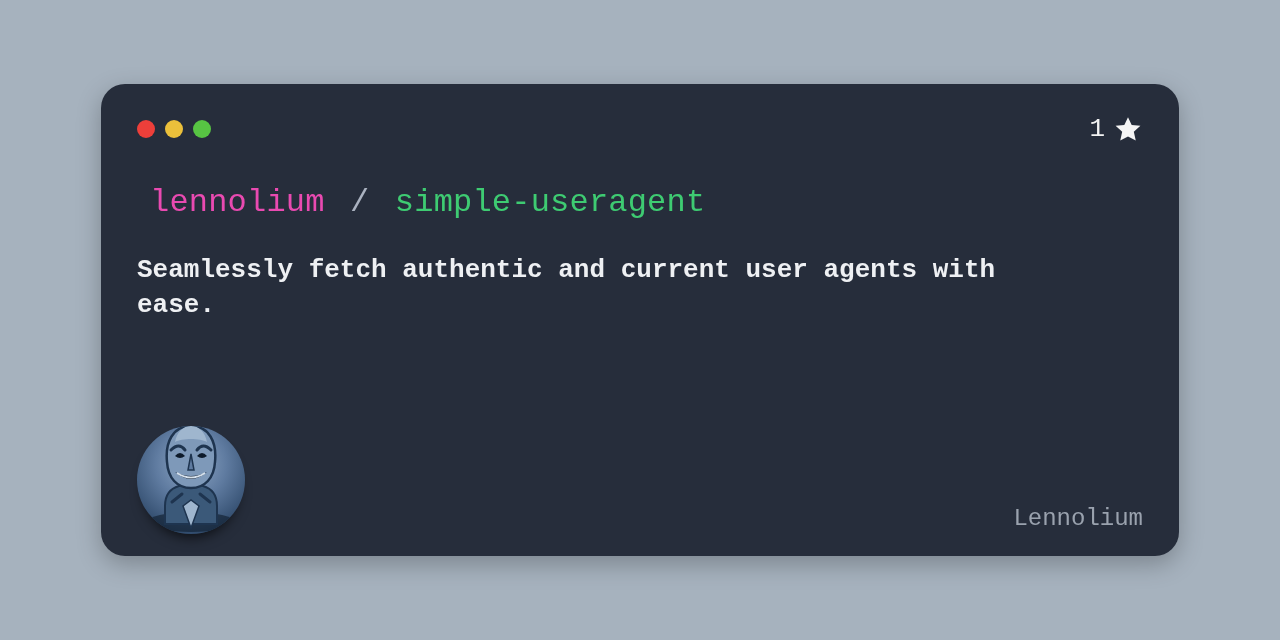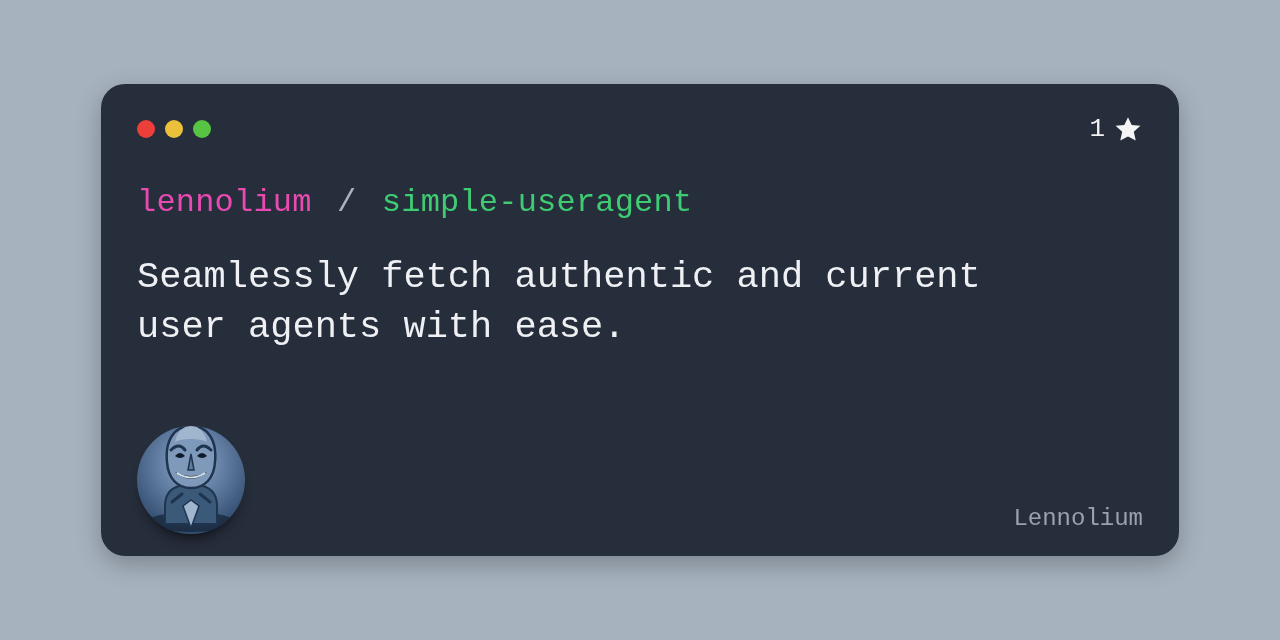--- a/index.html
+++ b/index.html
@@ -56,29 +56,31 @@
     }
     .star-icon svg {
       width: 30px;
       height: 30px;
       display: block;
     }
     .breadcrumb {
       font-size: 32px;
       margin-bottom: 32px;
       letter-spacing: 0.2px;
+      margin-left: 13px;
     }
     .owner { color: #e94ab1; }
     .sep   { color: #aab2c0; margin: 0 6px; }
     .repo  { color: #3ecb72; }
     .description {
       color: #eef0f3;
-      font-size: 37px;
+      font-size: 26px;
       line-height: 1.35;
       max-width: 920px;
+      font-weight: bold;
     }
     .footer {
       position: absolute;
       left: 36px;
       right: 36px;
       bottom: 22px;
       display: flex;
       align-items: flex-end;
       justify-content: space-between;
     }

